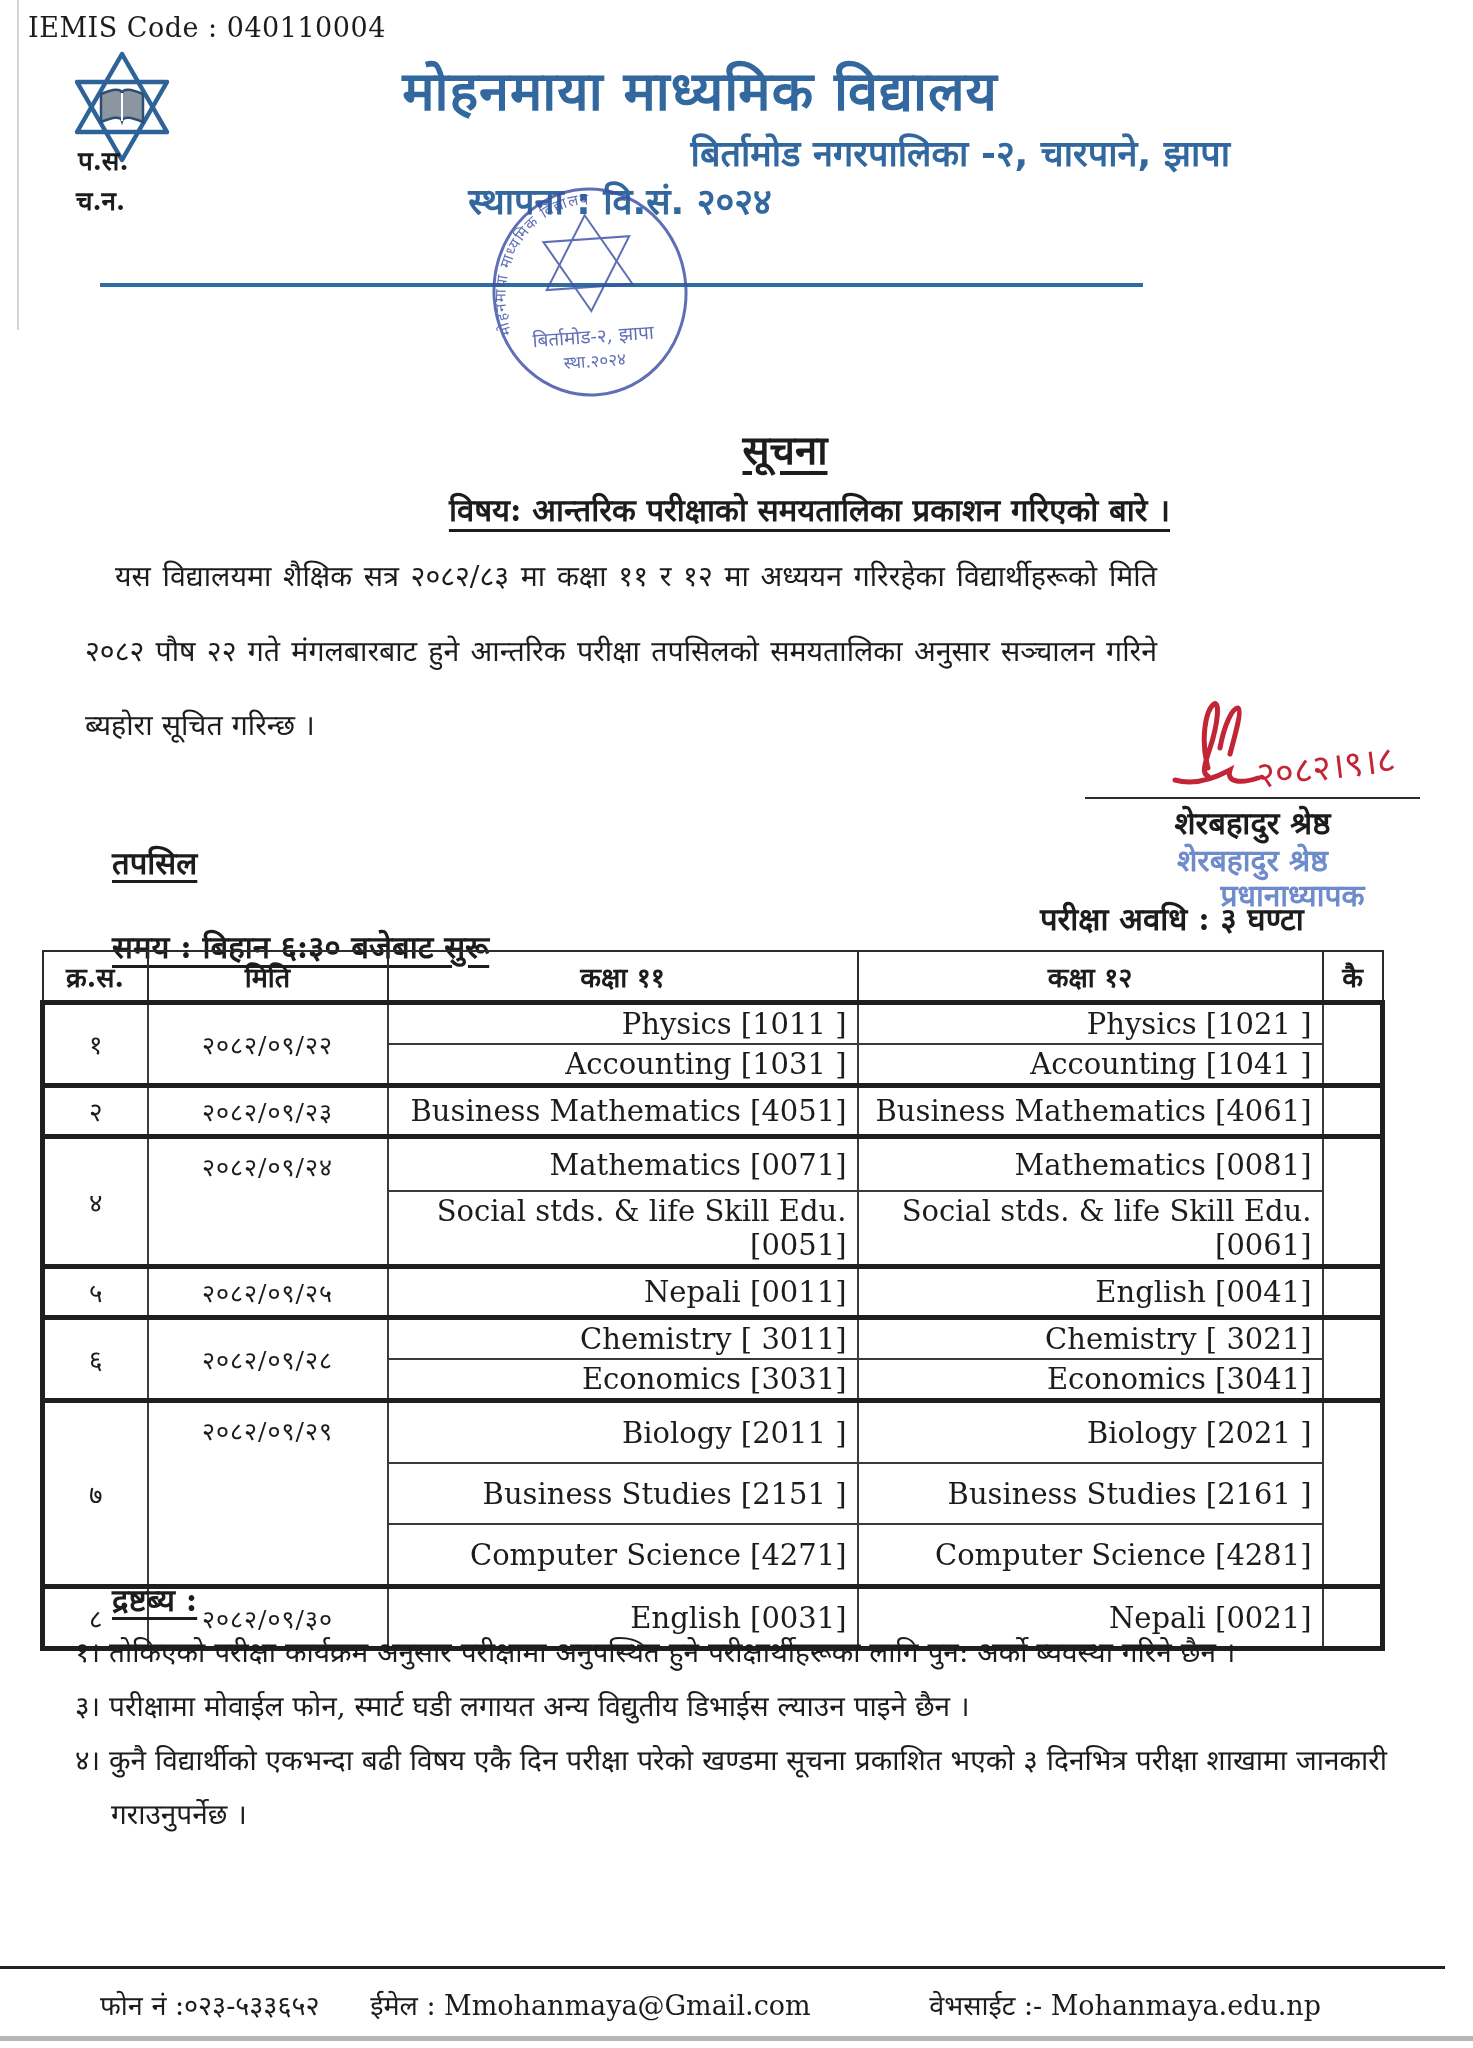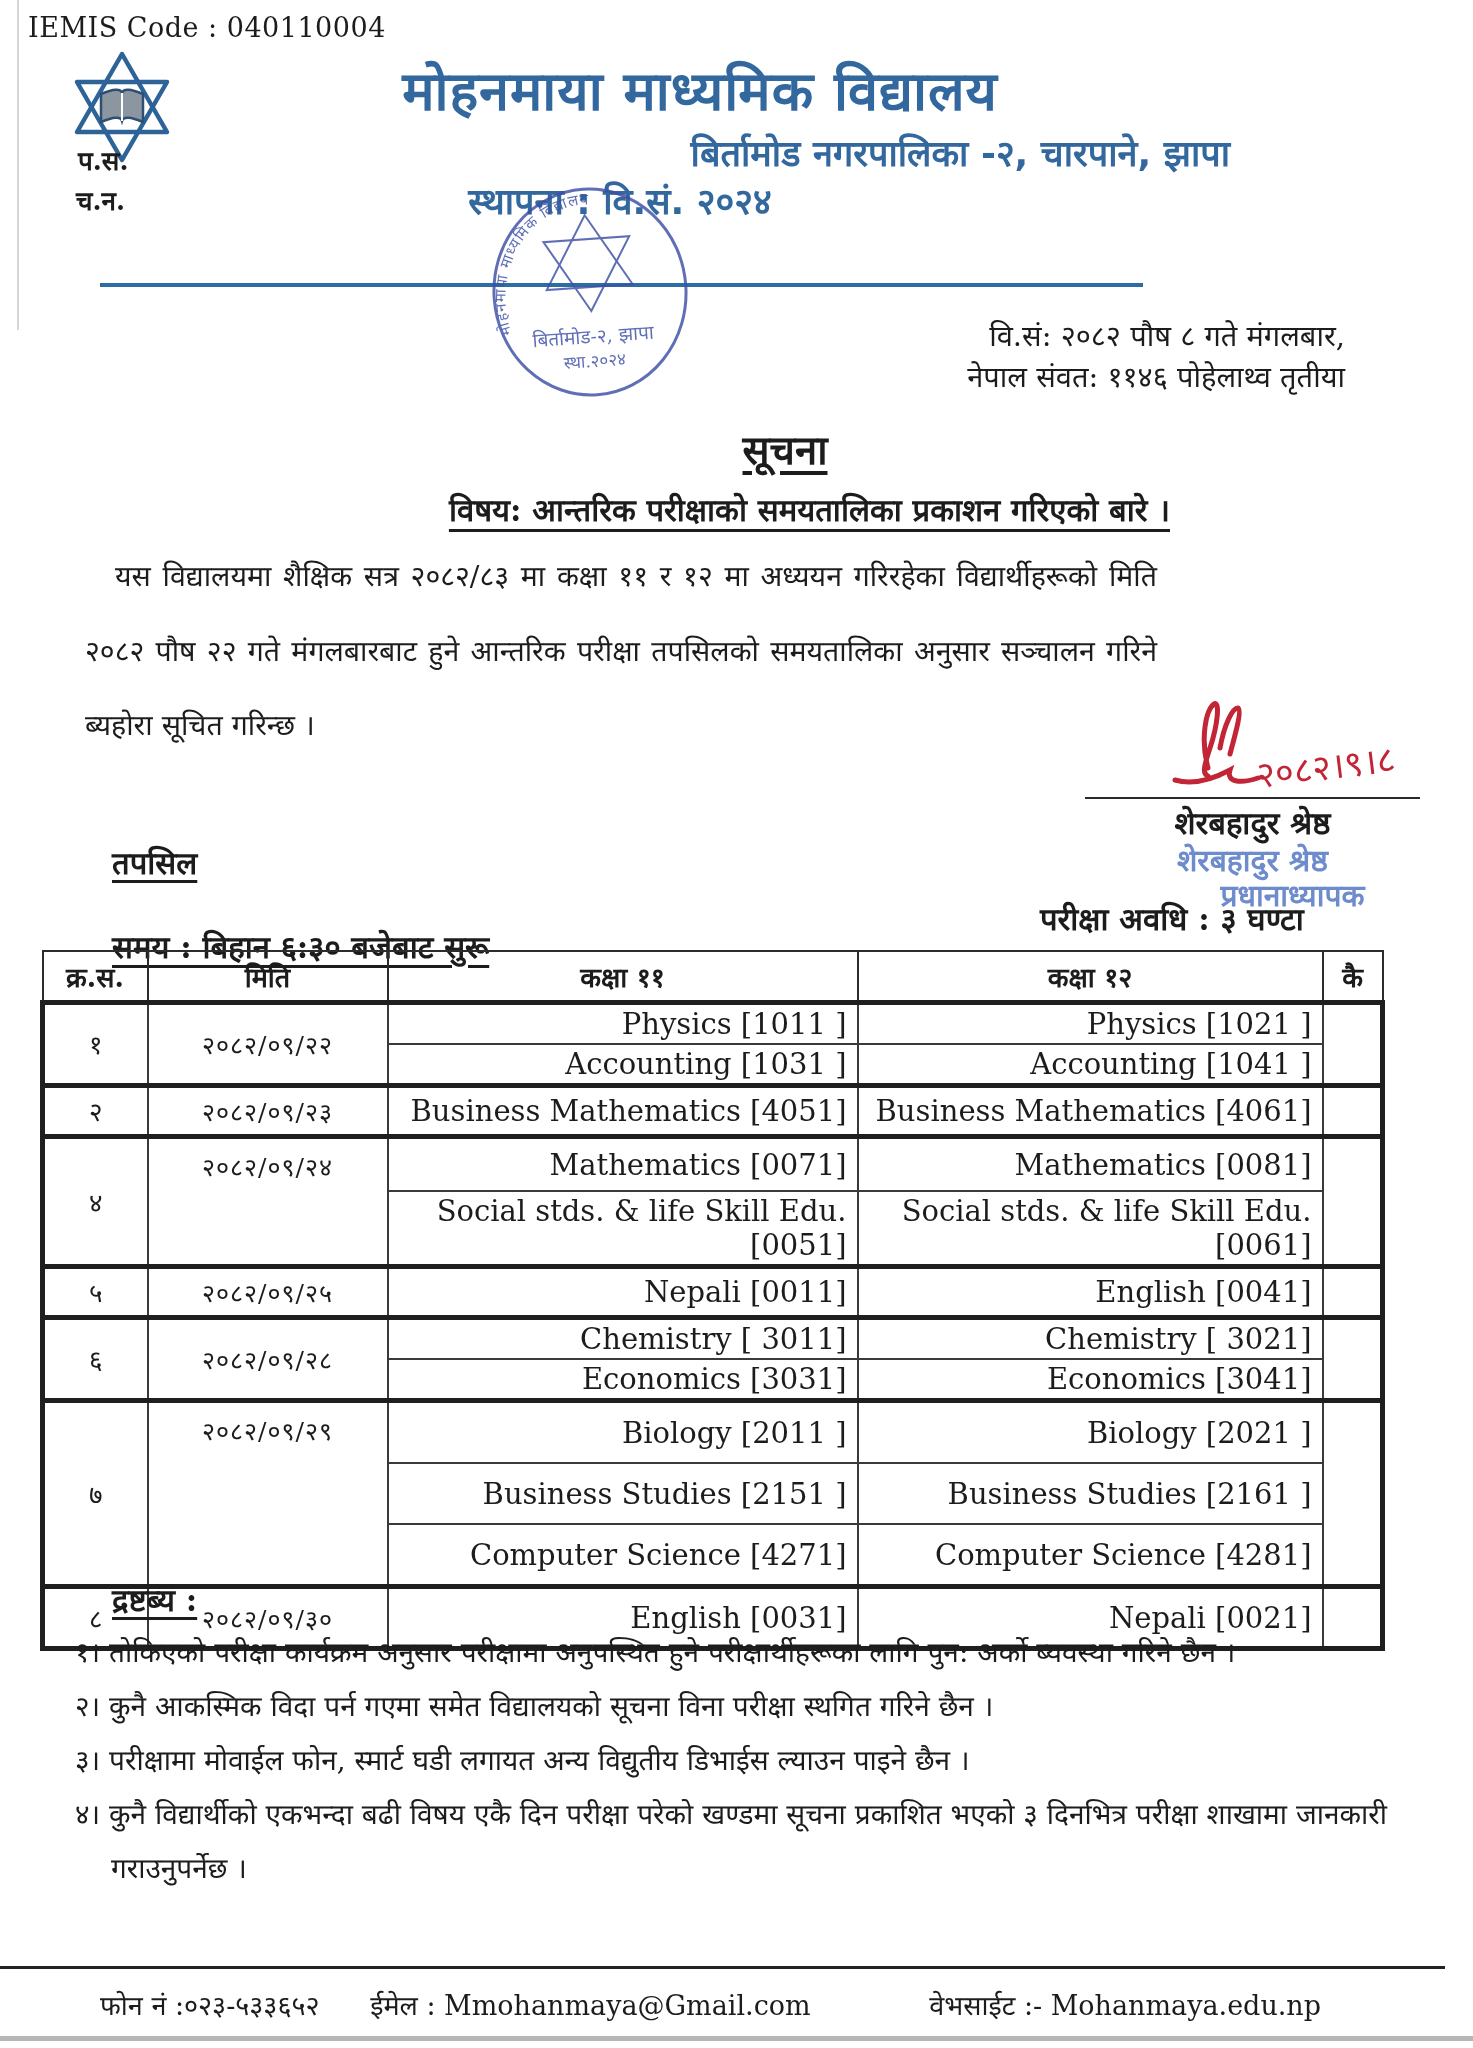--- a/index.html
+++ b/index.html
@@ -102,24 +102,20 @@
     <path id="stamp-arc" d="M 22 145 A 85 95 0 1 1 184 145" fill="none"></path>
     <text font-size="15" fill="currentColor" letter-spacing="1">
       <textPath href="#stamp-arc">मोहनमाया माध्यमिक विद्यालय</textPath>
     </text>
     <polygon points="103,32 146,104 60,104" fill="none" stroke="currentColor" stroke-width="2"></polygon>
     <polygon points="103,128 60,56 146,56" fill="none" stroke="currentColor" stroke-width="2"></polygon>
     <text x="103" y="160" text-anchor="middle" font-size="19" fill="currentColor">बिर्तामोड-२, झापा</text>
     <text x="103" y="184" text-anchor="middle" font-size="17" fill="currentColor">स्था.२०२४</text>
   </svg>
 
-  <div class="abs date-block">
-    <div>वि.सं: २०८२ पौष ८ गते मंगलबार,</div>
-    <div>नेपाल संवत: ११४६ पोहेलाथ्व तृतीया</div>
-  </div>
 
   <div class="abs notice-title">सूचना</div>
   <div class="abs notice-subject">विषय:  आन्तरिक परीक्षाको समयतालिका प्रकाशन गरिएको बारे ।</div>
   <div class="abs notice-body">यस विद्यालयमा शैक्षिक सत्र २०८२/८३ मा कक्षा ११ र १२ मा अध्ययन गरिरहेका विद्यार्थीहरूको मिति २०८२ पौष २२ गते मंगलबारबाट हुने आन्तरिक परीक्षा तपसिलको समयतालिका अनुसार सञ्चालन गरिने ब्यहोरा सूचित गरिन्छ ।</div>
 
   <svg class="abs sig-svg" viewBox="0 0 345 100">
     <g stroke="#c22535" stroke-width="5" fill="none" stroke-linecap="round">
       <path d="M128,70 C120,40 126,12 134,6 C140,2 138,26 130,50 C124,68 122,76 128,78"></path>
       <path d="M140,50 C144,28 152,10 158,10 C162,12 156,34 150,56"></path>
       <path d="M95,82 C115,88 135,80 150,72 C146,84 160,86 178,80"></path>
@@ -235,21 +231,20 @@
             <td class="subj">Nepali [0021]</td>
             <td rowspan="1" class="remark"></td>
           </tr>
         </tbody>
       </table>
   </div>
 
   <div class="abs notes-heading">द्रष्टब्य :</div>
   <div class="abs notes-list">
       <div class="note-item">१। तोकिएको परीक्षा कार्यक्रम अनुसार परीक्षामा अनुपस्थित हुने परीक्षार्थीहरूका लागि पुन: अर्को ब्यवस्था गरिने छैन ।</div>
-      <div class="note-item">२। कुनै आकस्मिक विदा पर्न गएमा  समेत विद्यालयको सूचना विना परीक्षा स्थगित गरिने छैन ।</div>
       <div class="note-item">३।  परीक्षामा मोवाईल फोन, स्मार्ट घडी लगायत अन्य विद्युतीय डिभाईस ल्याउन पाइने छैन ।</div>
       <div class="note-item">४। कुनै विद्यार्थीको एकभन्दा बढी विषय एकै दिन परीक्षा परेको खण्डमा सूचना प्रकाशित भएको ३ दिनभित्र परीक्षा शाखामा जानकारी गराउनुपर्नेछ ।</div>
     </div>
 
   <div class="abs footer-rule"></div>
   <div class="abs footer-row">
     <span class="sp1">फोन नं :०२३-५३३६५२</span>
     <span class="sp2">ईमेल : Mmohanmaya@Gmail.com</span>
     <span>वेभसाईट :- Mohanmaya.edu.np</span>
   </div>

